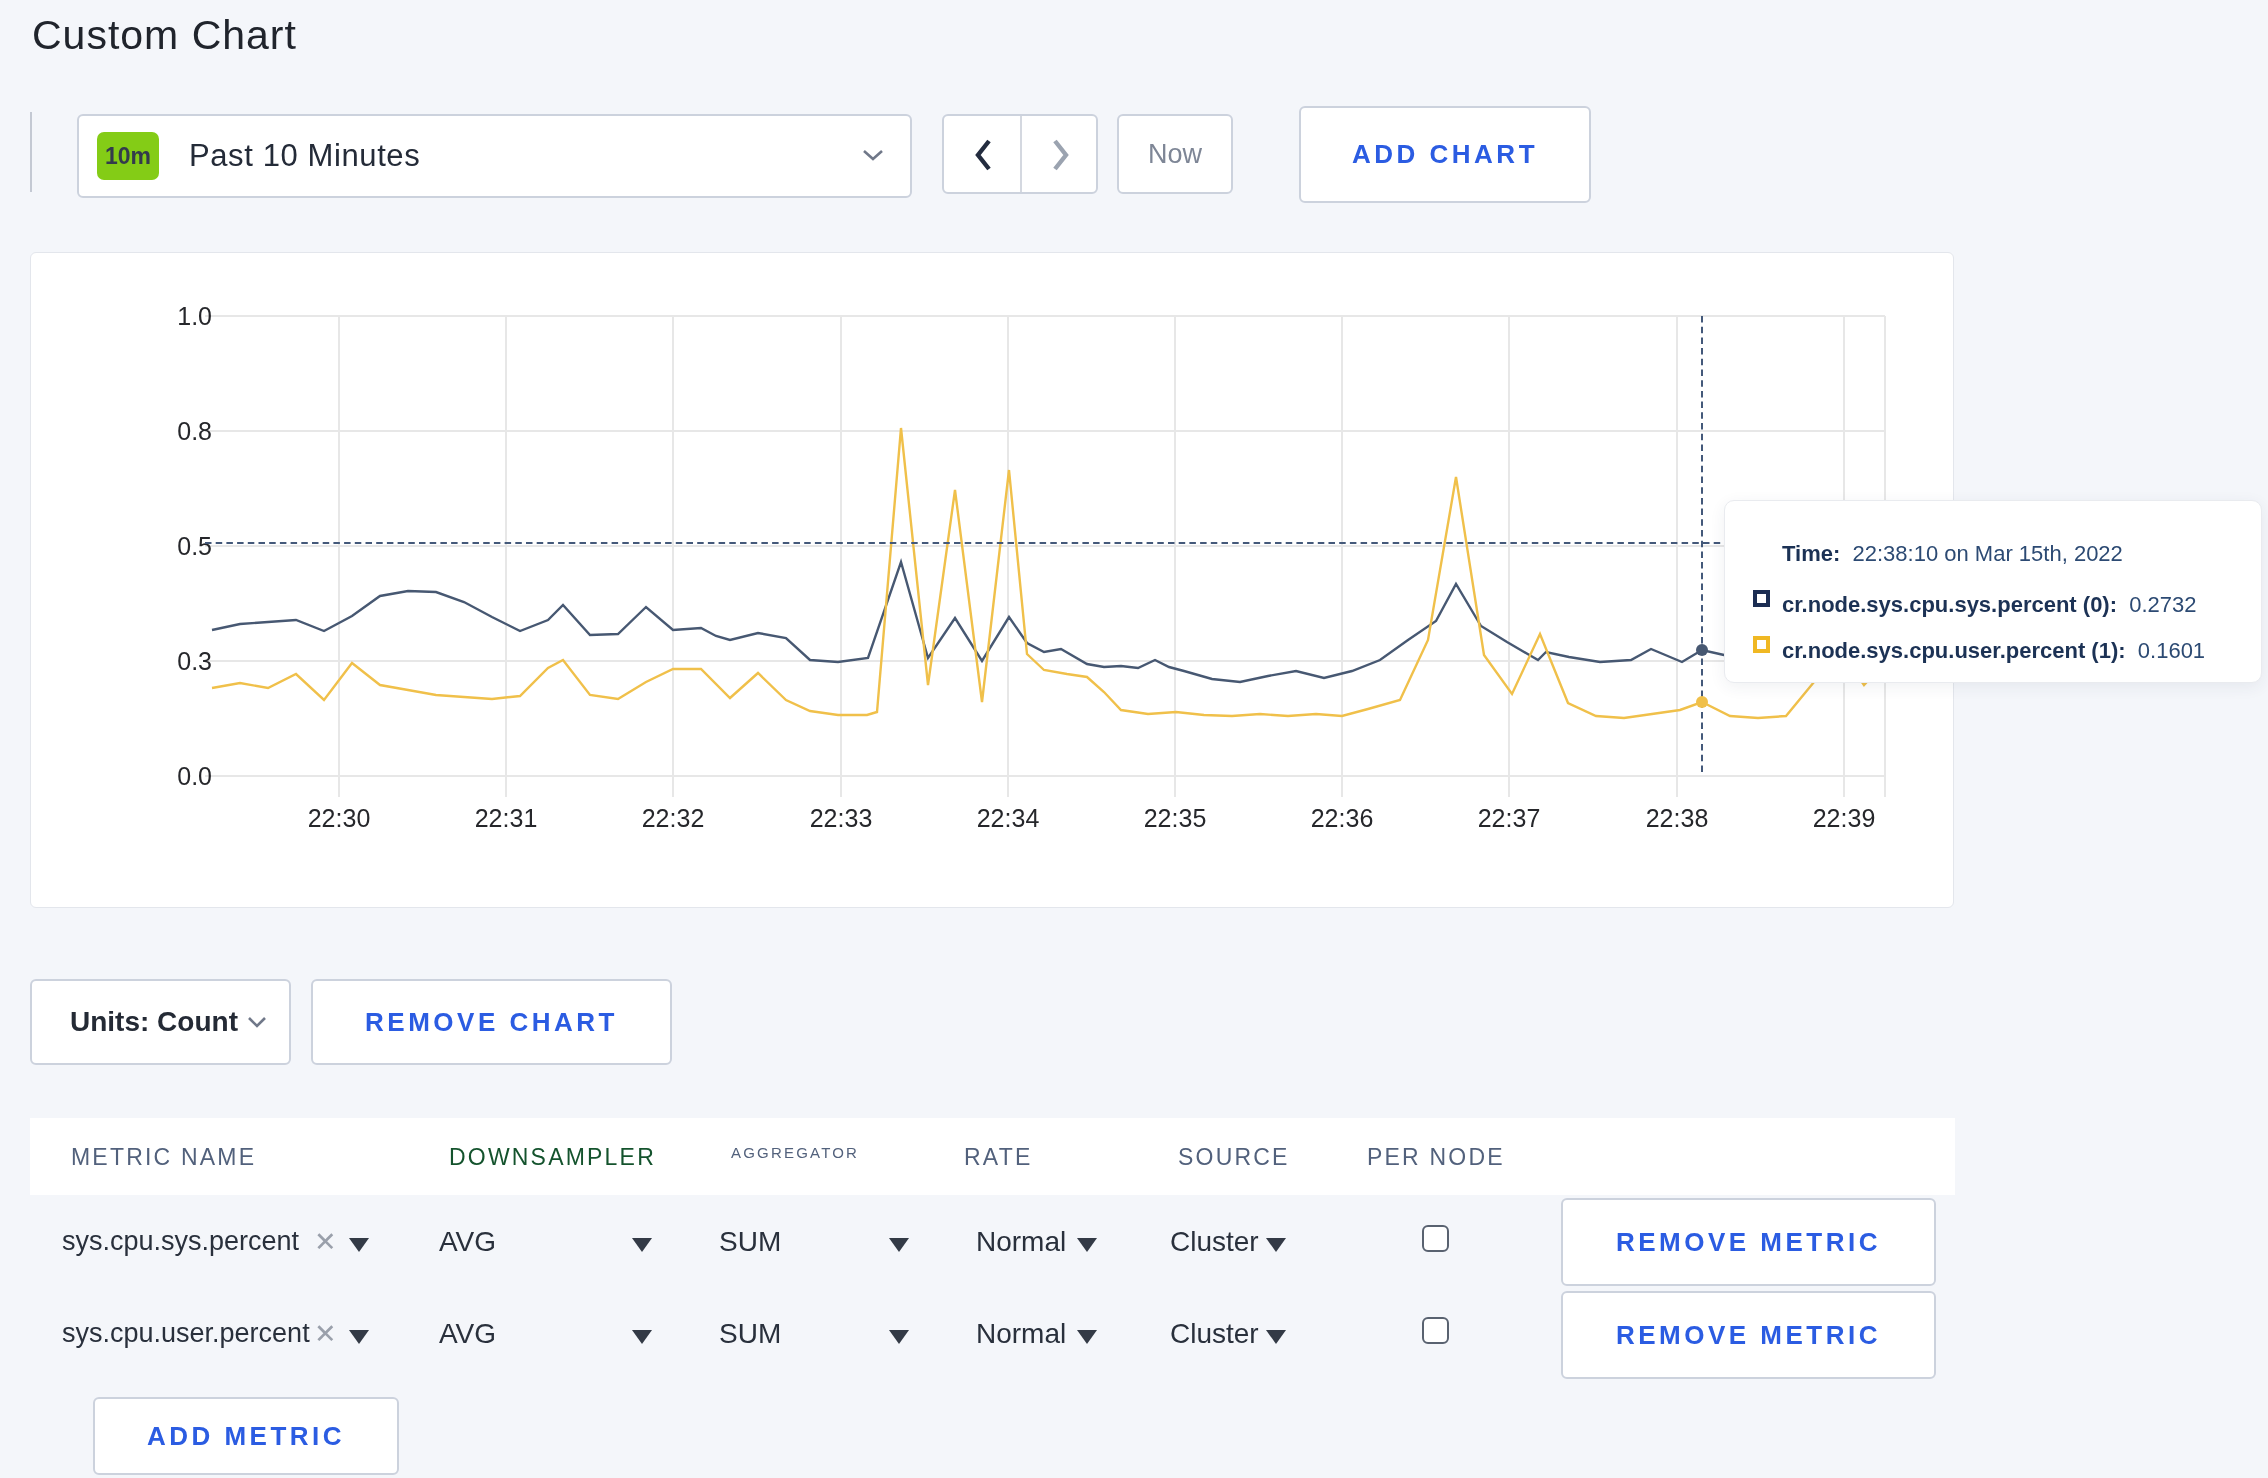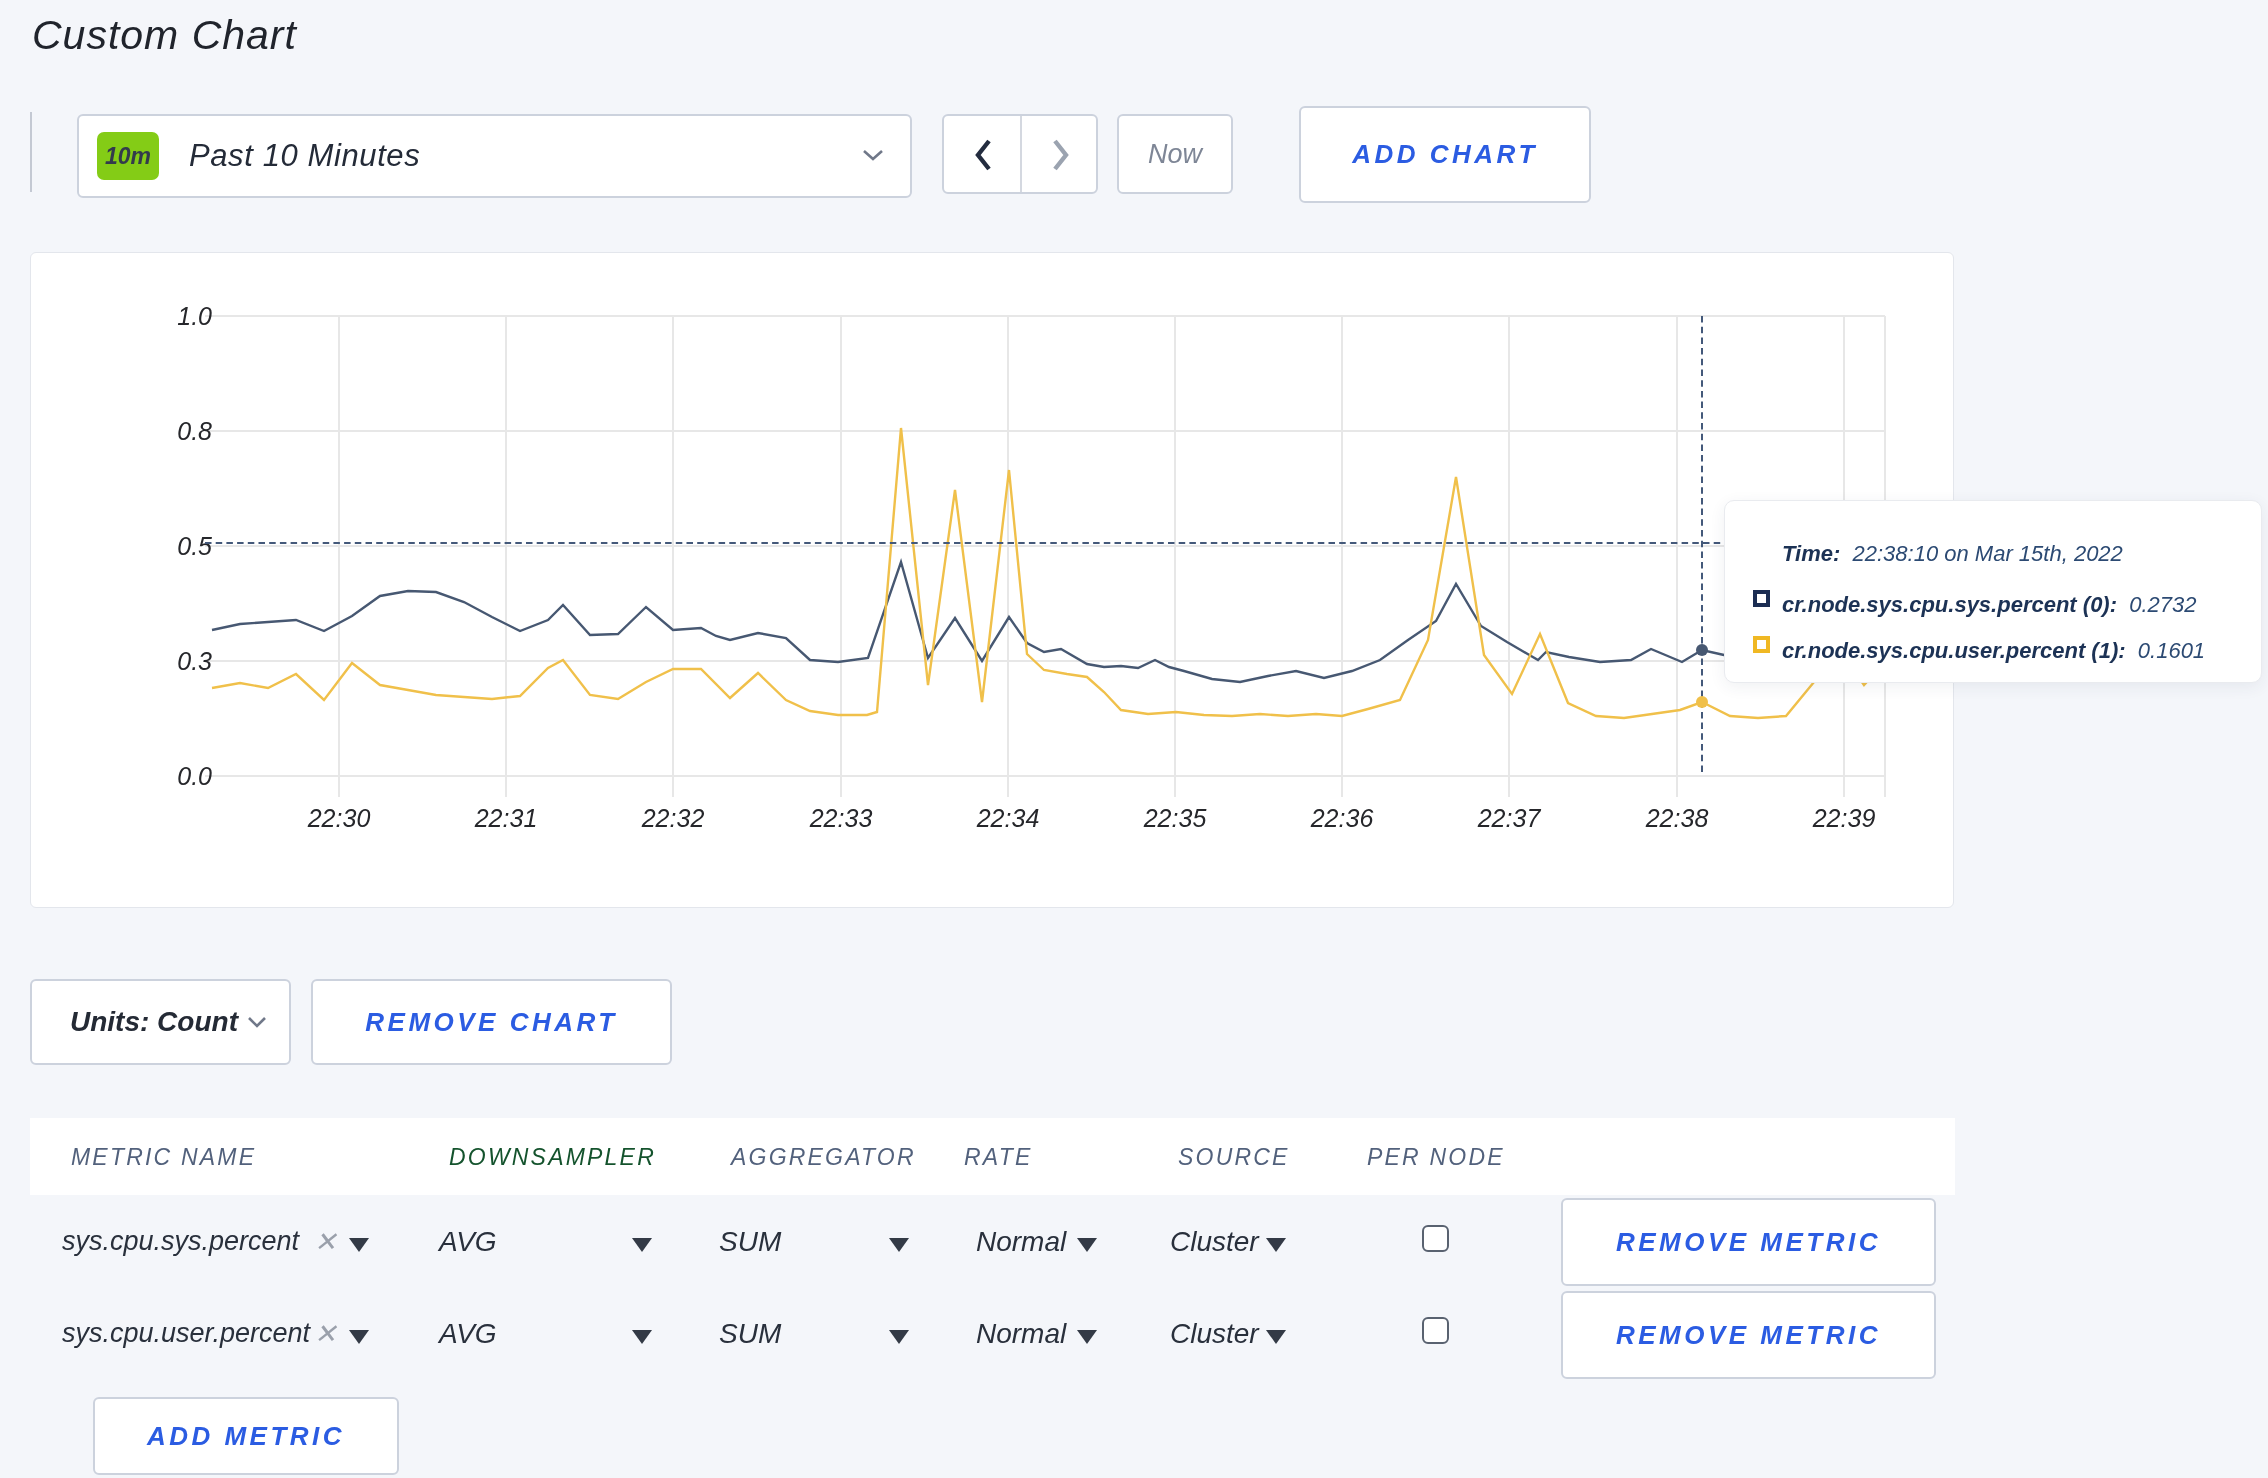--- a/index.html
+++ b/index.html
@@ -1,18 +1,18 @@
 <!DOCTYPE html>
 <html><head>
 <meta charset="utf-8">
 <style>
   * { margin:0; padding:0; box-sizing:border-box; }
   html,body { width:2268px; height:1478px; background:#f4f6fa; font-family:"Liberation Sans", sans-serif; overflow:hidden; }
   .abs { position:absolute; }
-  #page { position:relative; width:2268px; height:1366px;font-style:italic; }
+  #page { position:relative; width:2268px; height:1366px; }
   .btn { background:#fff; border:2px solid #ccd2dd; border-radius:6px; }
   .bluetxt { color:#2b5ce2; font-weight:bold; letter-spacing:3.5px; font-size:26px; }
 </style>
 </head>
 <body>
 <div id="page">
 
   <div class="abs" style="left:32px; top:12px; font-size:41px; font-weight:500; letter-spacing:1px; color:#20242c;">Custom Chart</div>
 
   <div class="abs" style="left:30px; top:112px; width:2px; height:80px; background:#c4c9d3;"></div>
@@ -99,21 +99,21 @@
     <div class="abs" style="left:38px; top:0; line-height:82px; font-size:28px; font-weight:bold; color:#242a35;">Units: Count</div>
     <svg class="abs" style="right:22px; top:35px;" width="20" height="13" viewBox="0 0 20 13">
         <polyline points="2,2 10,10 18,2" fill="none" stroke="#707889" stroke-width="2.6"></polyline>
       </svg>
   </div>
   <div class="abs btn bluetxt" style="left:311px; top:979px; width:361px; height:86px; text-align:center; line-height:82px;">REMOVE CHART</div>
 
   <div class="abs" style="left:30px; top:1118px; width:1925px; height:77px; background:#fff;"></div>
   <div class="abs hdr" style="left:71px; top:1144px; font-size:23px; letter-spacing:2.2px; color:#52617c;">METRIC NAME</div>
   <div class="abs hdr" style="left:449px; top:1144px; font-size:23px; letter-spacing:2.2px; color:#14532d;">DOWNSAMPLER</div>
-  <div class="abs hdr" style="left:731px; top:1144px; font-size:23px; letter-spacing:2.2px; color:#52617c;">AGGREGATOR</div>
+  <div class="abs hdr" style="left:731px; top:1144px; font-size:15px; letter-spacing:2.2px; color:#52617c;">AGGREGATOR</div>
   <div class="abs hdr" style="left:964px; top:1144px; font-size:23px; letter-spacing:2.2px; color:#52617c;text-align:center;">RATE</div>
   <div class="abs hdr" style="left:1178px; top:1144px; font-size:23px; letter-spacing:2.2px; color:#52617c;">SOURCE</div>
   <div class="abs hdr" style="left:1367px; top:1144px; font-size:23px; letter-spacing:2.2px; color:#52617c;">PER NODE</div>
 
   <div class="abs" style="left:62px; top:1226px; font-size:27px; color:#29303c;">sys.cpu.sys.percent</div>
   <div class="abs" style="left:314px; top:1226px; font-size:27px; color:#9aa0ab;">✕</div>
   <div class="abs tri" style="left:349px; top:1238px;"></div>
   <div class="abs" style="left:439px; top:1226px; font-size:28px; color:#29303c;">AVG</div>
   <div class="abs tri" style="left:632px; top:1238px;"></div>
   <div class="abs" style="left:719px; top:1226px; font-size:28px; color:#29303c;">SUM</div>

